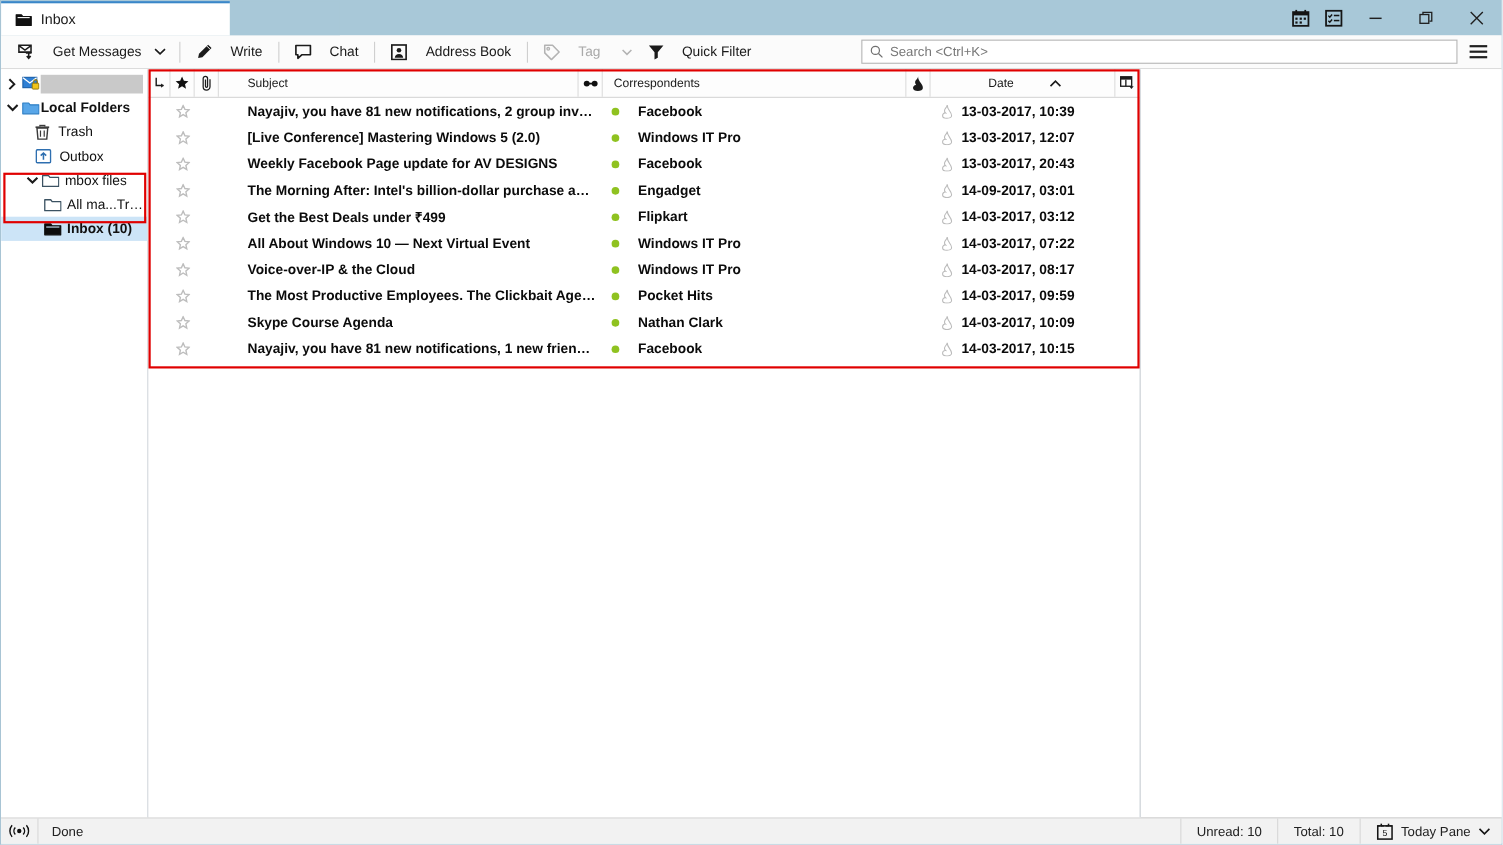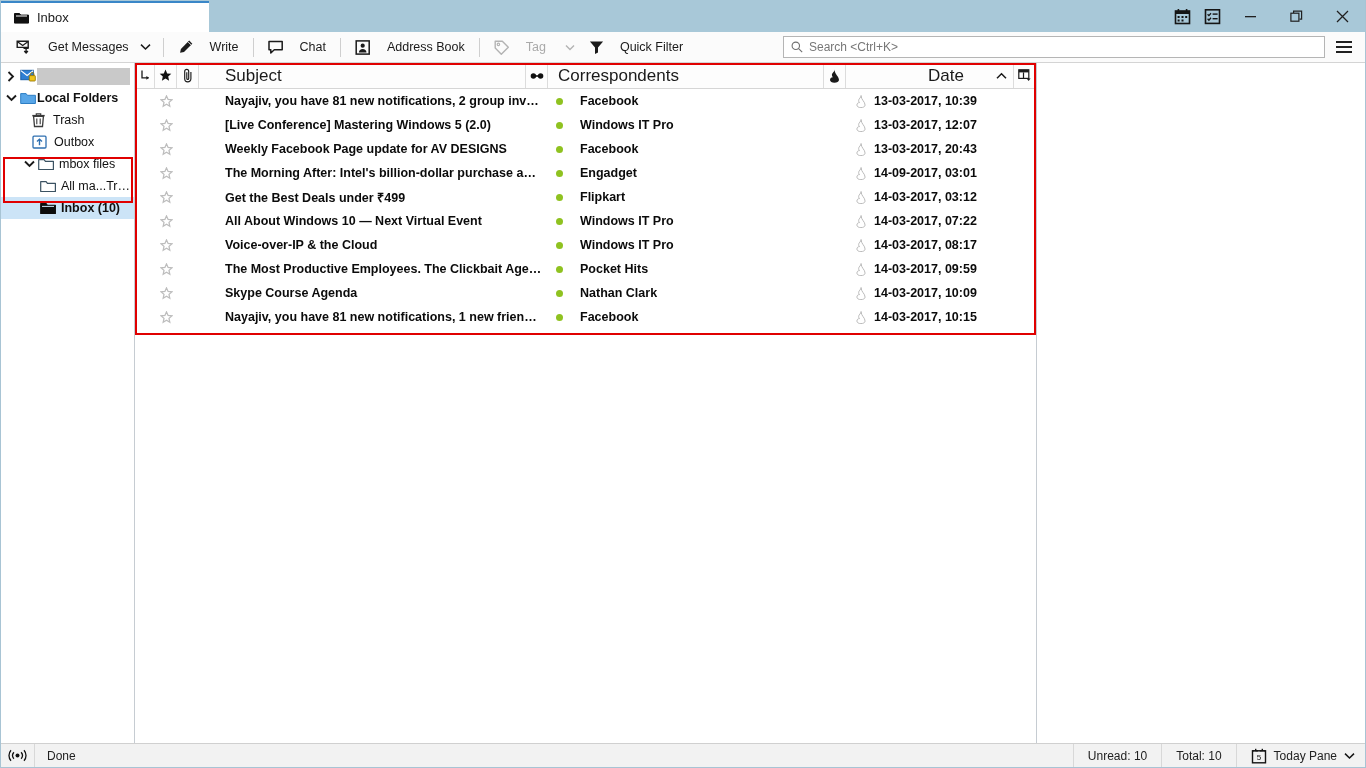--- a/index.html
+++ b/index.html
@@ -159,35 +159,35 @@
     border-right: 1px solid #c6ccd2;
     display: flex; flex-direction: column;
     position: relative;
   }
   .colheader {
     height: 26px;
     flex: 0 0 26px;
     display: flex; align-items: stretch;
     background: #fdfdfd;
     border-bottom: 1px solid #d6d6d6;
-    font-size: 17px; color: #1a1a1a;
+    font-size: 11px; color: #1a1a1a;
   }
   .ch {
     display: flex; align-items: center;
     border-right: 1px solid #dcdcdc;
     padding: 0 6px;
     position: relative;
   }
   .ch.c-thread { width: 20px; justify-content: center; padding: 0; }
   .ch.c-star   { width: 22px; justify-content: center; padding: 0; }
   .ch.c-att    { width: 22px; justify-content: center; padding: 0; }
   .ch.c-subj   { flex: 1; padding-left: 26px; }
   .ch.c-unread { width: 22px; justify-content: center; padding: 0; }
   .ch.c-corr   { width: 276px; padding-left: 10px; }
-  .ch.c-date   { width: 168px; padding-left: 10px; justify-content: flex-end; gap: 32px; }
+  .ch.c-date   { width: 168px; padding-left: 10px; justify-content: center; gap: 32px; }
   .ch.c-picker { width: 22px; justify-content: center; padding: 0; border-right: none; }
 
   .rows { flex: 1; overflow: hidden; }
   .mrow {
     height: 24px;
     display: flex; align-items: center;
     font-size: 12.5px;
     color: #0b0b0b;
     font-weight: bold;
   }

